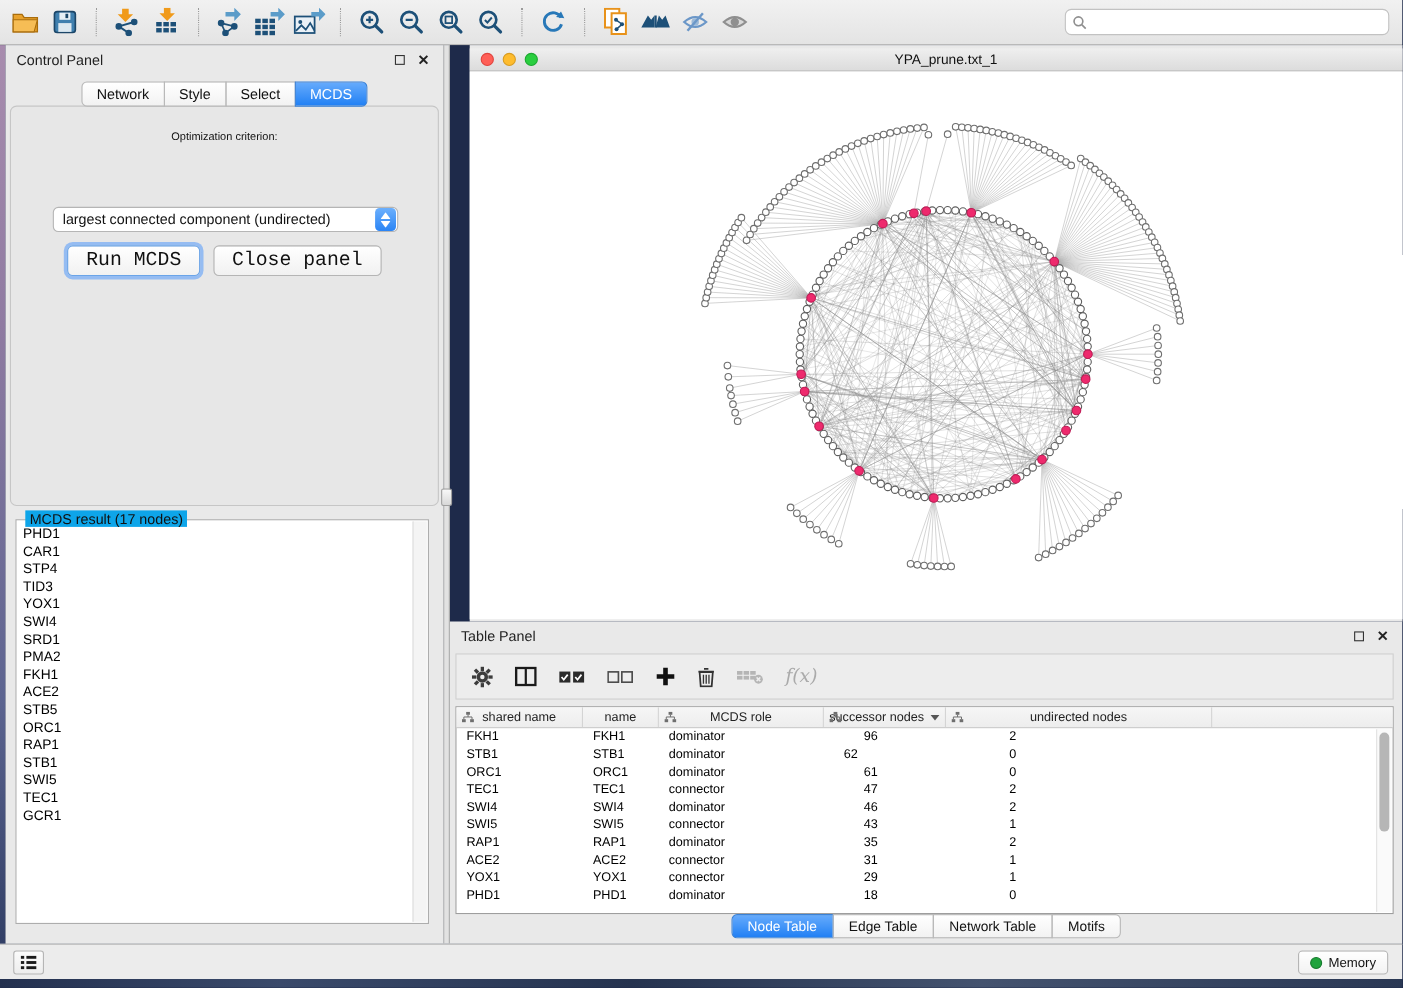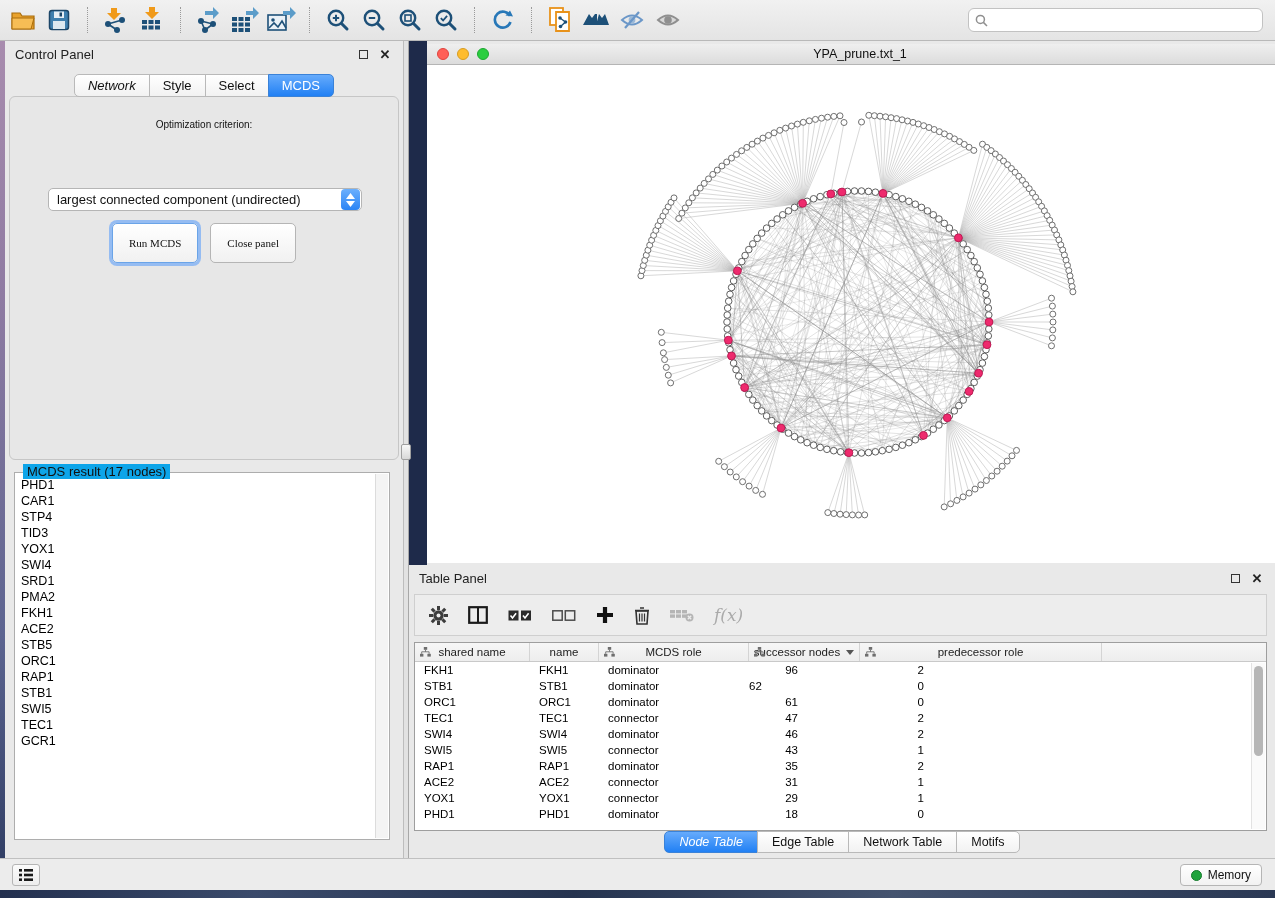--- a/index.html
+++ b/index.html
@@ -28,37 +28,37 @@
   .panel-header { height:26px; display:flex; align-items:center; padding:0 10px; }
   .panel-title { font-size:13px; color:#222; }
   .panel-header .spacer { flex:1; }
   .ph-icon { width:16px; height:16px; display:flex; align-items:center; justify-content:center; margin-left:6px;
     font-weight:bold; color:#222; font-size:13px; }
   .ph-float { width:9px; height:9px; border:1.5px solid #333; }
 
   .seg { display:flex; }
   .seg .seg-btn { background:linear-gradient(#ffffff,#f2f2f2); border:1px solid #b9b9b9; margin-left:-1px;
     font-size:13px; padding:3px 13px; color:#111; font-family:"Liberation Sans",sans-serif; }
-  .seg .seg-btn:first-child { border-radius:5px 0 0 5px; margin-left:0;font-style:italic; }
+  .seg .seg-btn:first-child { border-radius:5px 0 0 5px; margin-left:0; }
   .seg .seg-btn:last-child { border-radius:0 5px 5px 0; }
   .seg .seg-btn.active { background:linear-gradient(#66abfc,#2180f4); color:#fff; border-color:#3a82d8; }
 
   .cp-tabs { position:absolute; left:0; top:33px; width:100%; display:flex; justify-content:center; z-index:3; }
 
   .cp-inner { position:absolute; left:4px; top:55px; width:390px; height:364px;
     background:#e7e7e7; border:1px solid #c6c6c6; border-radius:6px; }
   .opt-label { text-align:center; margin-top:22px; font-size:10px; color:#111; }
   .popup { position:absolute; left:38px; top:91px; width:314px; height:23px; background:#fff;
     border:1px solid #b5b5b5; border-radius:5px; display:flex; align-items:center; font-size:13px; }
   .popup .popup-text { flex:1; padding:0 8px; white-space:nowrap; overflow:hidden; }
   .popup .stepper { width:19px; height:21px; border-radius:4px; margin-right:1px;
     background:linear-gradient(#6cb0fd,#2a84f5); display:flex; flex-direction:column; align-items:center; justify-content:center; gap:2px; }
   .btn-row { position:absolute; left:0; top:126px; width:100%; display:flex; justify-content:center; gap:12px; }
   .mac-btn { background:linear-gradient(#ffffff,#f1f1f1); border:1px solid #b5b5b5; border-radius:5px;
-    font-size:11px; padding:13px 16px; font-family:Liberation Serif, serif; color:#111; }
+    font-size:18px; padding:3px 16px; font-family:Liberation Mono, monospace; color:#111; }
   .mac-btn.focused { box-shadow:0 0 0 3px rgba(95,160,250,.6); border-color:#6aa4e8; }
 
   .groupbox { position:absolute; left:9px; top:431px; width:376px; height:368px;
     border:1px solid #adadad; background:#fff; }
   .groupbox-label { position:absolute; top:-9px; left:8px; background:#0ea5e9; padding:0 4px; font-size:13px; color:#111; }
   .result-list { position:absolute; inset:1px 14px 1px 1px; overflow:hidden; padding:3px 0 0 5px; }
   .result-item { font-size:12.5px; line-height:16px; color:#000; }
   .result-scroll { position:absolute; top:1px; right:1px; bottom:1px; width:13px; background:#f4f4f4; border-left:1px solid #dcdcdc; }
 
   
@@ -1269,37 +1269,37 @@
           <span>successor nodes</span>
           <span class="sortdown"></span>
         </div>
         <div class="th" style="width: 242px;">
           <svg class="sitemap" width="11" height="10" viewBox="0 0 11 10">
             <rect x="3.8" y="0" width="3.4" height="2.8" fill="#6e6e6e"></rect>
             <rect x="0" y="6.8" width="3.4" height="2.8" fill="#6e6e6e"></rect>
             <rect x="7.4" y="6.8" width="3.4" height="2.8" fill="#6e6e6e"></rect>
             <path d="M5.5 2.8 V4.8 M1.7 6.8 V4.8 H9.1 V6.8" stroke="#6e6e6e" stroke-width="0.9" fill="none"></path>
           </svg>
-          <span>predecessor role</span>
+          <span>undirected nodes</span>
         </div>
         <div class="th" style="flex: 1 1 0%; border-right: none;"></div>
       </div>
     <div class="tbody">
         <div class="tr">
           <div class="td" style="width: 115px; padding-left: 9px;">FKH1</div>
           <div class="td" style="width: 69px; padding-left: 9px;">FKH1</div>
           <div class="td" style="width: 150px; padding-left: 9px;">dominator</div>
           <div class="td" style="width: 111px; text-align: right; padding-right: 62px;">96</div>
           <div class="td" style="width: 242px; text-align: right; padding-right: 178px;">2</div>
         </div>
         <div class="tr">
           <div class="td" style="width: 115px; padding-left: 9px;">STB1</div>
           <div class="td" style="width: 69px; padding-left: 9px;">STB1</div>
           <div class="td" style="width: 150px; padding-left: 9px;">dominator</div>
-          <div class="td" style="width: 111px; text-align: left; padding-right: 62px;">62</div>
+          <div class="td" style="width: 111px; text-align: center; padding-right: 62px;">62</div>
           <div class="td" style="width: 242px; text-align: right; padding-right: 178px;">0</div>
         </div>
         <div class="tr">
           <div class="td" style="width: 115px; padding-left: 9px;">ORC1</div>
           <div class="td" style="width: 69px; padding-left: 9px;">ORC1</div>
           <div class="td" style="width: 150px; padding-left: 9px;">dominator</div>
           <div class="td" style="width: 111px; text-align: right; padding-right: 62px;">61</div>
           <div class="td" style="width: 242px; text-align: right; padding-right: 178px;">0</div>
         </div>
         <div class="tr">

